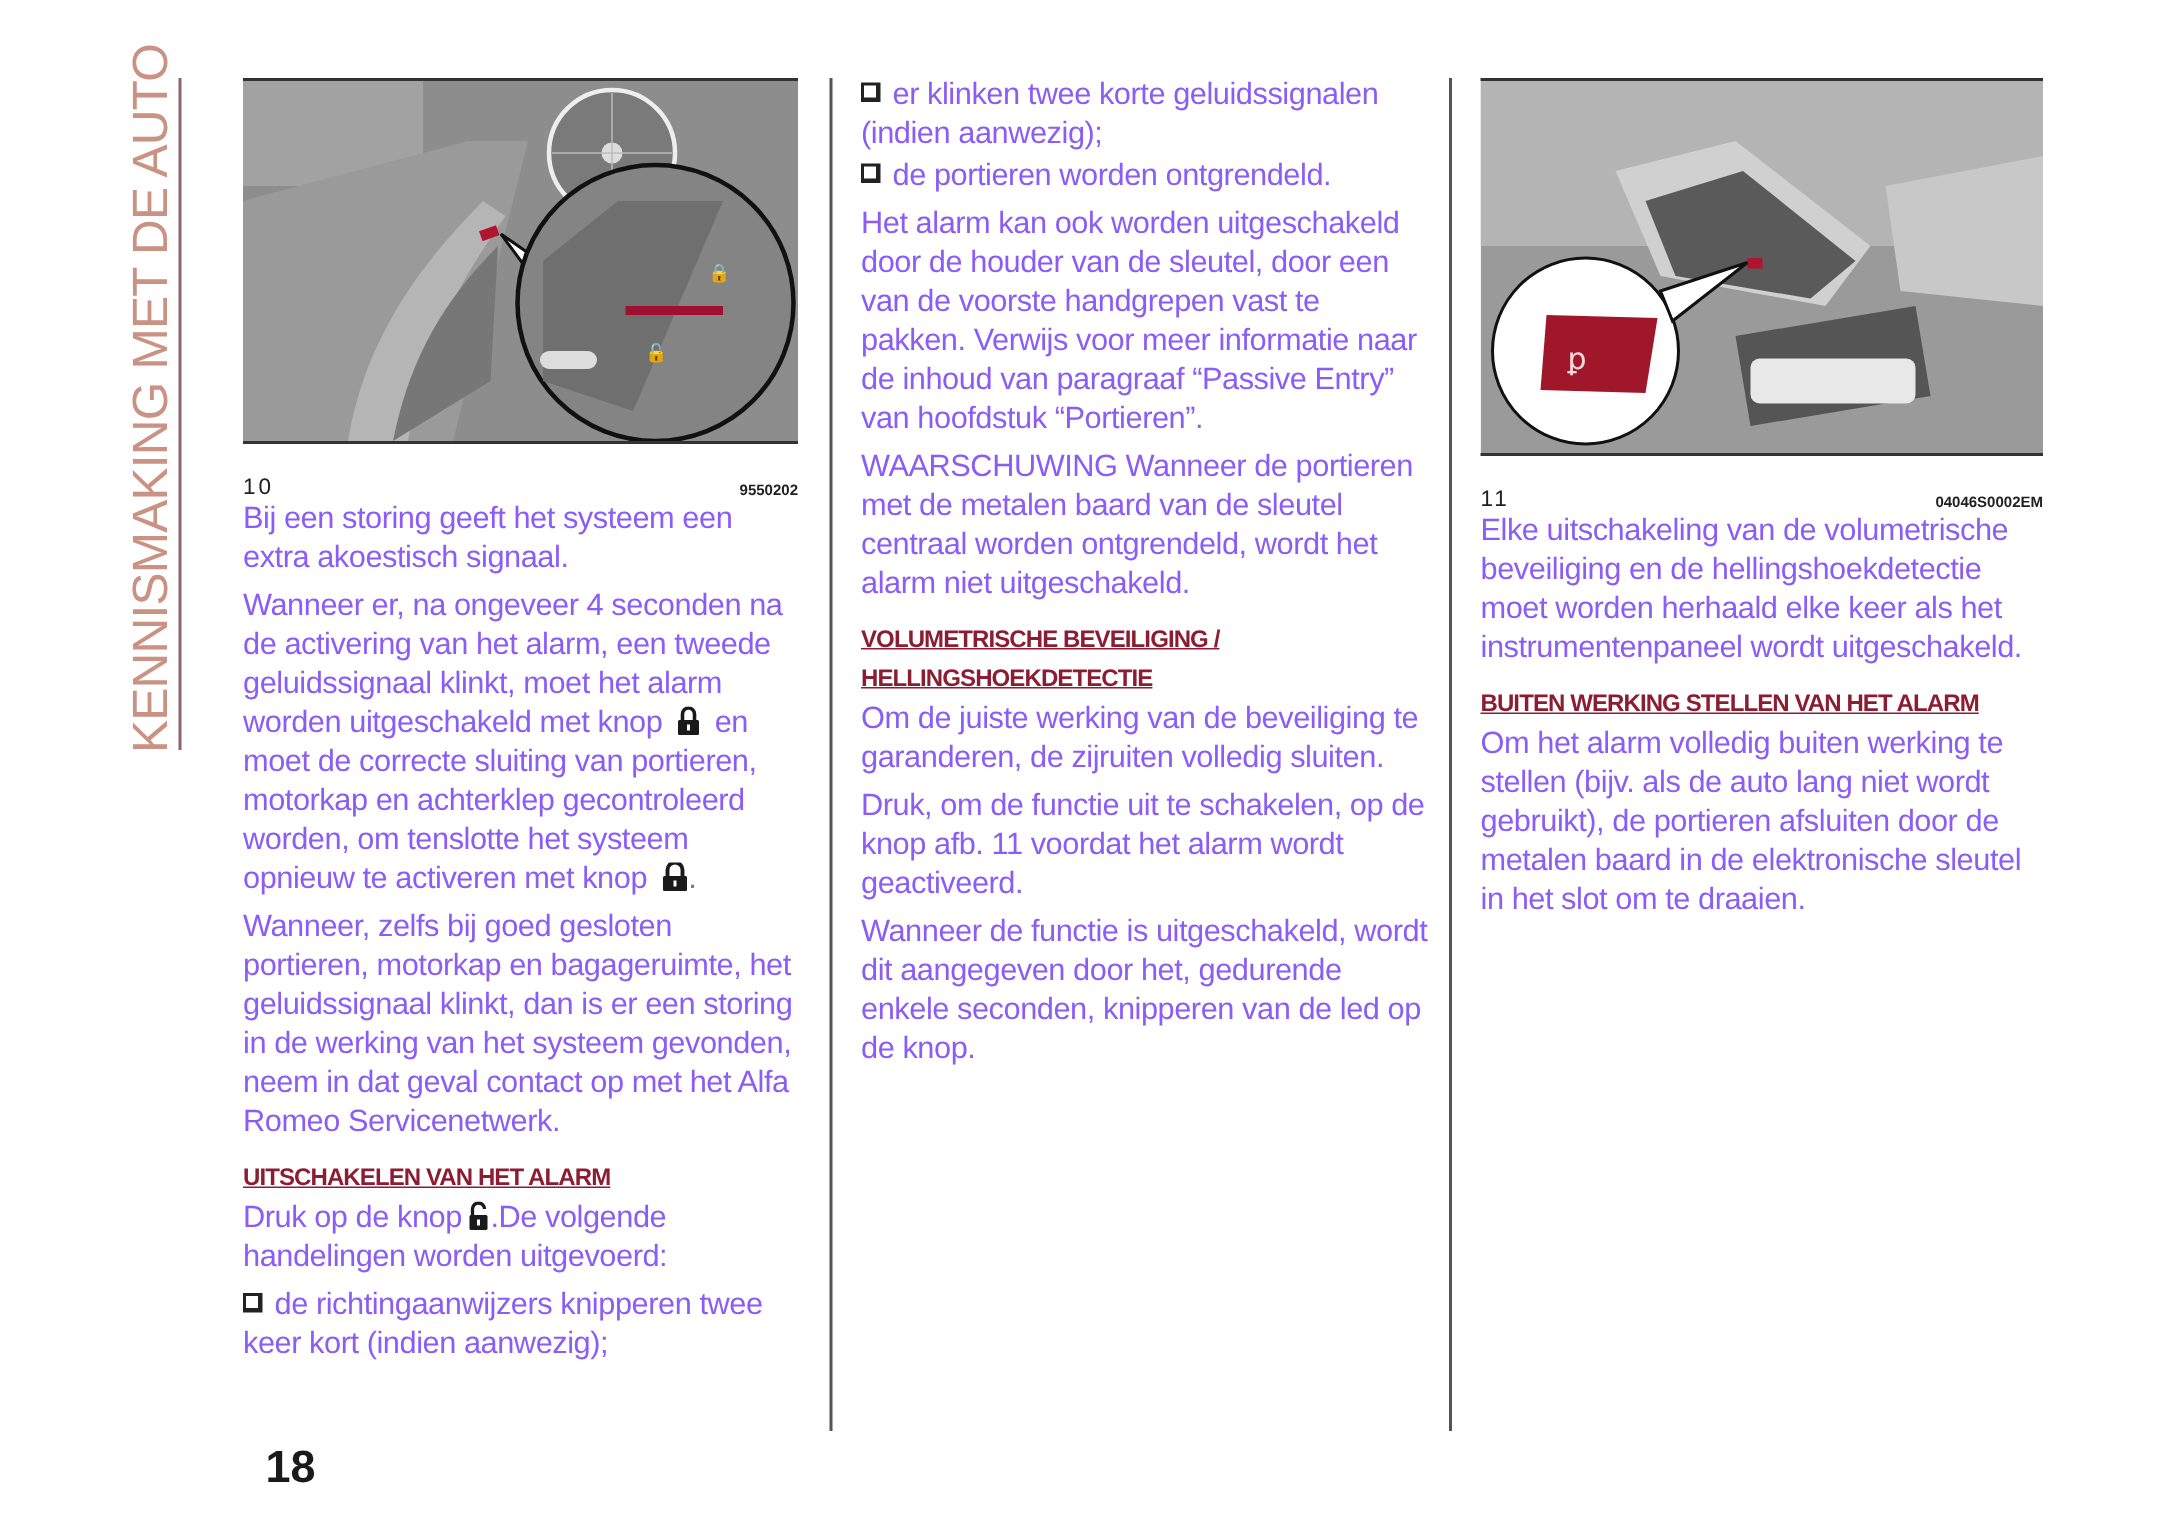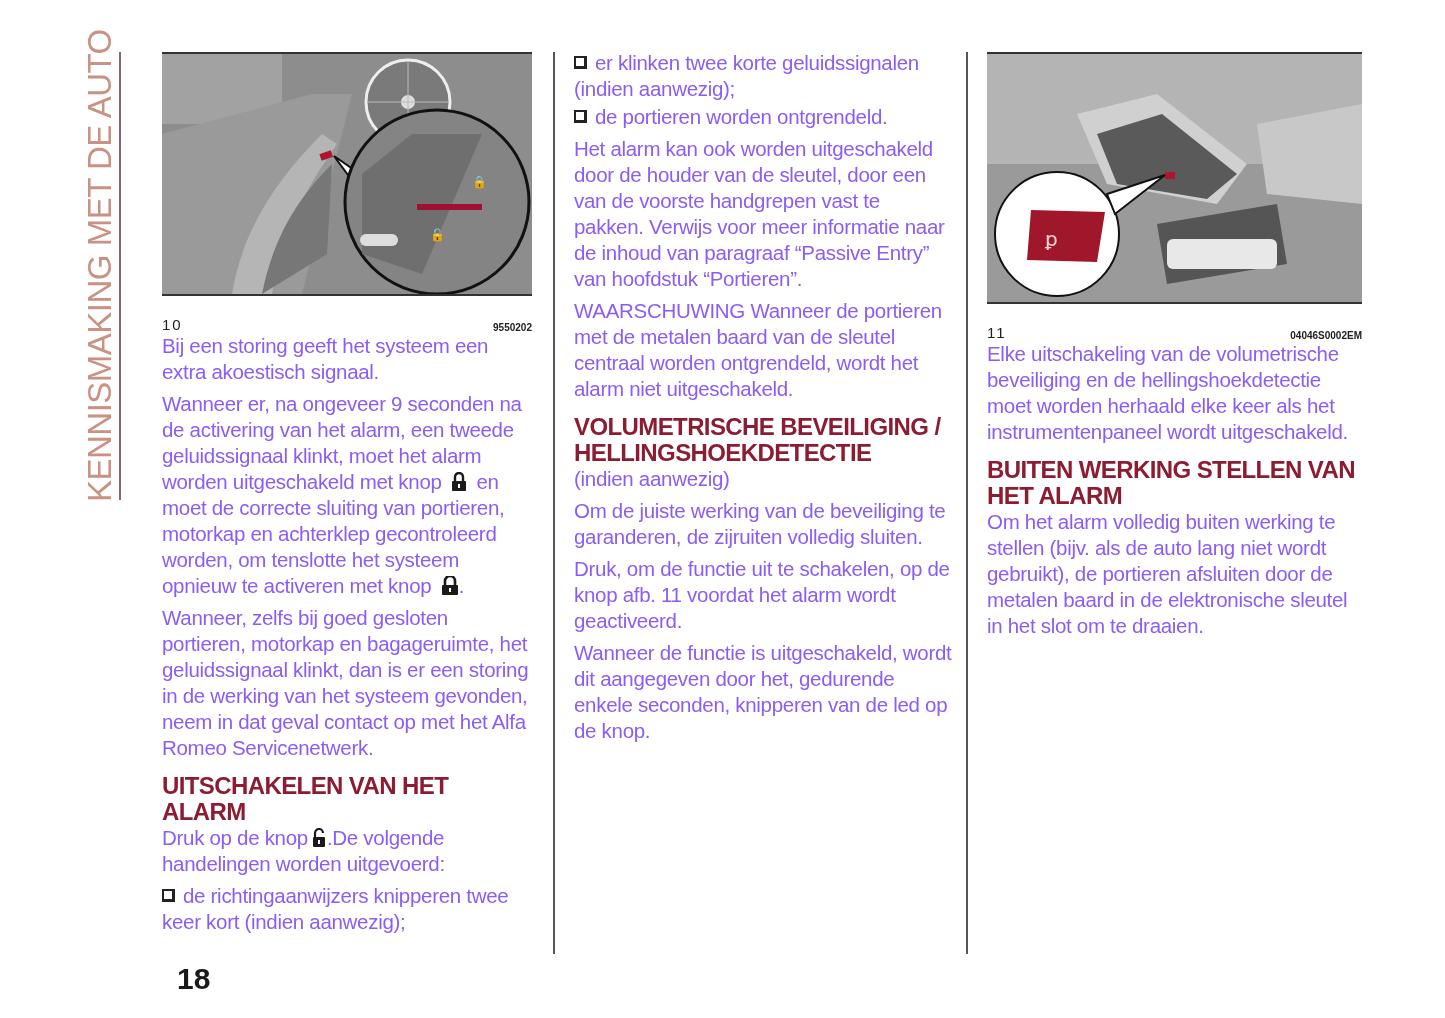--- a/index.html
+++ b/index.html
@@ -30,21 +30,21 @@
     .vrule.a { left: 553px; }
     .vrule.b { left: 966px; }
 
     .figure { position: relative; width: 100%; }
     .fig-img { position: relative; overflow: hidden; border-top: 2px solid #333; border-bottom: 2px solid #333; }
     .fig-caption { display: flex; justify-content: space-between; align-items: flex-end; margin-top: 20px; }
     .fig-num { font-size: 15px; color: #222; letter-spacing: 2px; }
     .fig-code { font-size: 10px; font-weight: bold; color: #222; }
 
     p.body { font-size: 20.5px; line-height: 26px; letter-spacing: -0.3px; margin-bottom: 6px; color: #8b5cf6; }
-    h2.sec { font-size: 24px; line-height: 26px; font-weight: 900; color: #8c1c31; letter-spacing: -0.6px; margin-top: 12px; text-transform: uppercase; }
+    h2.sec { font-size: 16px; line-height: 26px; font-weight: 900; color: #8c1c31; letter-spacing: -0.6px; margin-top: 12px; text-transform: uppercase; text-decoration: underline; }
     .bullet { display: inline-block; width: 13px; height: 13px; border: 2px solid #222; border-right-width: 3px; border-bottom-width: 3px; margin-right: 8px; vertical-align: 1px; }
     .lockicon { display: inline-block; vertical-align: -3px; margin: 0 4px; }
 
     .page-num { position: absolute; left: 163px; top: 962px; font-size: 30px; font-weight: 900; color: #1a1a1a; margin-left: 14px; }
   </style>
 </head>
 <body>
 
 <div class="side-title">
   <div class="txt">KENNISMAKING MET DE AUTO</div>
@@ -79,21 +79,21 @@
     </div>
     <div class="fig-caption">
       <span class="fig-num">10</span>
       <span class="fig-code">9550202</span>
     </div>
   </div>
 
   <div style="">
     <p class="body">Bij een storing geeft het systeem een extra akoestisch signaal.</p>
     <p class="body">
-      <span>Wanneer er, na ongeveer 9 seconden na de activering van het alarm, een tweede geluidssignaal klinkt, moet het alarm worden uitgeschakeld met knop</span>
+      <span>Wanneer er, na ongeveer 4 seconden na de activering van het alarm, een tweede geluidssignaal klinkt, moet het alarm worden uitgeschakeld met knop</span>
       <svg class="lockicon" width="16" height="20" viewBox="0 0 16 20">
           <path d="M4 9 V5 a4 4 0 0 1 8 0 V9" fill="none" stroke="#1a1a1a" stroke-width="2.4"></path>
           <rect x="1" y="9" width="14" height="10" rx="1" fill="#1a1a1a"></rect>
           <rect x="7" y="12" width="2" height="4" fill="#fff"></rect>
         </svg>
       <span>en moet de correcte sluiting van portieren, motorkap en achterklep gecontroleerd worden, om tenslotte het systeem opnieuw te activeren met knop</span>
       <svg class="lockicon" width="18" height="20" viewBox="0 0 18 20" style="margin-right:0;">
           <path d="M4 9 V5 a5 5 0 0 1 10 0 V9" fill="none" stroke="#1a1a1a" stroke-width="2.6"></path>
           <rect x="1" y="9" width="16" height="10" rx="1" fill="#1a1a1a"></rect>
           <rect x="8" y="12" width="2" height="4" fill="#fff"></rect>
@@ -117,21 +117,20 @@
 <div class="col col2">
   <p class="body" style="margin-bottom:2px;">
     <span class="bullet"></span><span>er klinken twee korte geluidssignalen (indien aanwezig);</span>
   </p>
   <p class="body">
     <span class="bullet"></span><span>de portieren worden ontgrendeld.</span>
   </p>
   <p class="body">Het alarm kan ook worden uitgeschakeld door de houder van de sleutel, door een van de voorste handgrepen vast te pakken. Verwijs voor meer informatie naar de inhoud van paragraaf “Passive Entry” van hoofdstuk “Portieren”.</p>
   <p class="body">WAARSCHUWING Wanneer de portieren met de metalen baard van de sleutel centraal worden ontgrendeld, wordt het alarm niet uitgeschakeld.</p>
   <h2 class="sec">VOLUMETRISCHE BEVEILIGING / HELLINGSHOEKDETECTIE</h2>
-  <p class="body">(indien aanwezig)</p>
   <p class="body">Om de juiste werking van de beveiliging te garanderen, de zijruiten volledig sluiten.</p>
   <p class="body">Druk, om de functie uit te schakelen, op de knop afb. 11 voordat het alarm wordt geactiveerd.</p>
   <p class="body">Wanneer de functie is uitgeschakeld, wordt dit aangegeven door het, gedurende enkele seconden, knipperen van de led op de knop.</p>
 </div>
 
 <div class="col col3">
   <div class="figure" style="margin-top:2px;">
     <div class="fig-img" style="height:252px;">
       <svg width="375" height="248" viewBox="0 0 375 248">
         <rect width="375" height="248" fill="#9a9a9a"></rect>

